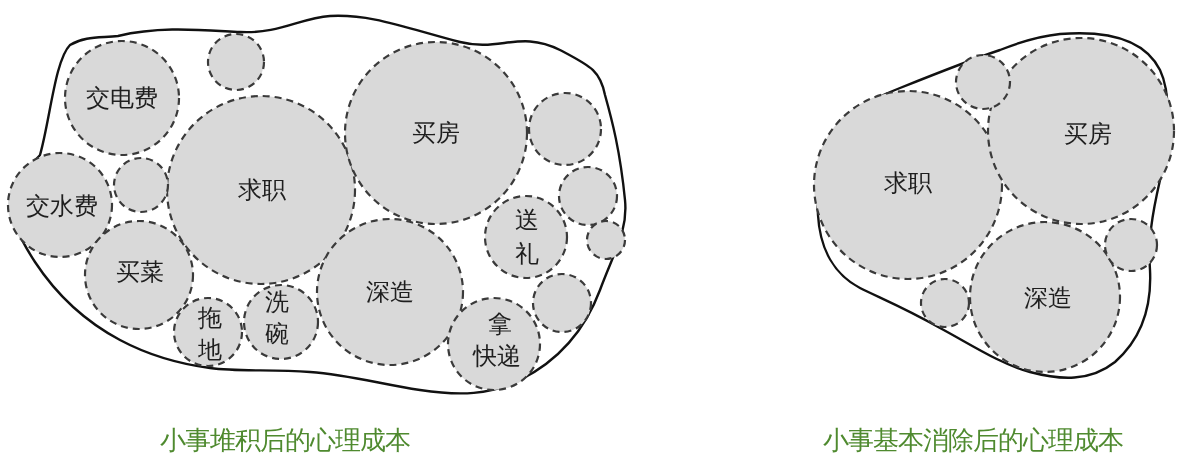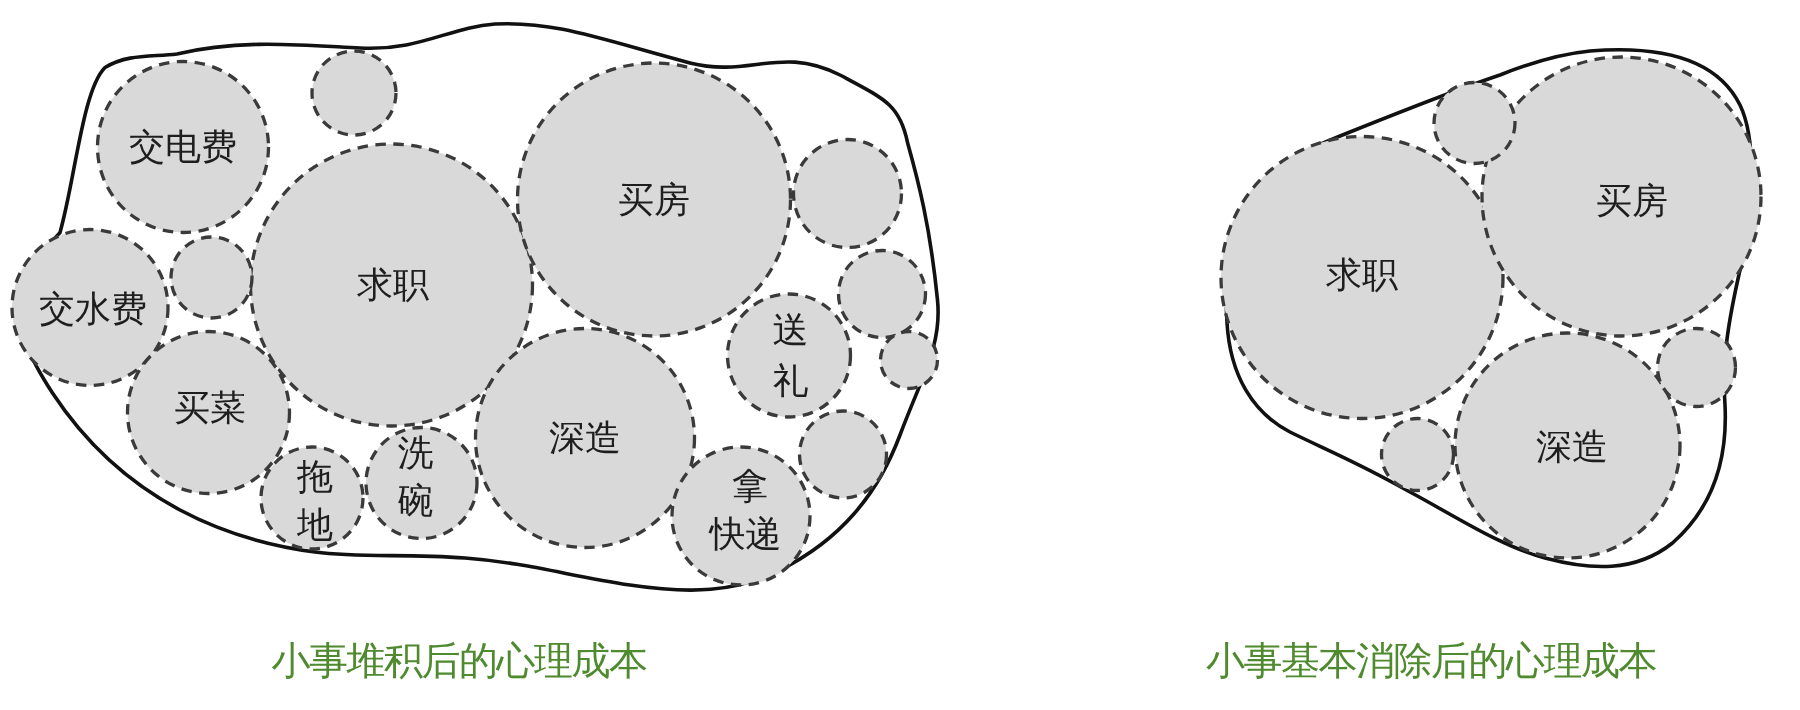--- a/index.html
+++ b/index.html
@@ -3,21 +3,21 @@
 <meta charset="utf-8">
 <style>
   html, body { margin: 0; padding: 0; background: #ffffff; }
   body { width: 1200px; height: 473px; position: relative; overflow: hidden;
          font-family: "DejaVu Sans", "Liberation Sans", sans-serif; }
   svg.diagram { position: absolute; left: 0; top: 0; }
   .bubble { fill: #d9d9d9; stroke: #3a3a3a; stroke-width: 2.2; stroke-dasharray: 7 5; }
   .outline { fill: none; stroke: #111111; stroke-width: 2.4; stroke-linejoin: round; }
   .label { font-family: "DejaVu Sans", "Liberation Sans", sans-serif; font-size: 24px; fill: #1e1e1e; text-anchor: middle; dominant-baseline: central; }
   .caption { position: absolute; top: 423px; font-size: 26px; color: #4f8a2f; white-space: nowrap;
-             font-family: Liberation Mono, monospace; letter-spacing: -1px; margin-left: 21px; }
+             font-family: Liberation Mono, monospace; letter-spacing: -1px; }
 </style>
 </head>
 <body>
 
 <svg class="diagram" width="1200" height="473" viewBox="0 0 1200 473">
 
   <g>
     <path class="outline" d="M118,36 C160,26 200,30 240,32 C280,34 300,18 330,16 C370,14 400,26 460,42 C500,52 520,30 560,50 C590,66 600,70 605,95 C612,120 620,150 625,200 C628,230 615,250 600,290 C585,330 560,360 520,380 C490,395 460,396 420,390 C380,384 350,375 310,372 C270,369 240,372 210,368 C180,364 150,356 120,340 C90,324 60,300 35,262 C18,236 12,220 14,200 C16,180 30,166 40,155 C50,120 55,60 70,45 C85,36 100,38 118,36 Z"></path>
 
     <circle class="bubble" cx="122" cy="98" r="57"></circle>
@@ -63,13 +63,13 @@
     <circle class="bubble" cx="1131" cy="245" r="26"></circle>
     <circle class="bubble" cx="945" cy="303" r="24"></circle>
 
     <text class="label" x="908" y="183">求职</text>
     <text class="label" x="1088" y="134">买房</text>
     <text class="label" x="1048" y="298">深造</text>
   </g>
 </svg>
 
 <div class="caption" style="left:160px;">小事堆积后的心理成本</div>
-<div class="caption" style="left:783px;">小事基本消除后的心理成本</div>
+<div class="caption" style="left:823px;">小事基本消除后的心理成本</div>
 
 </body></html>

